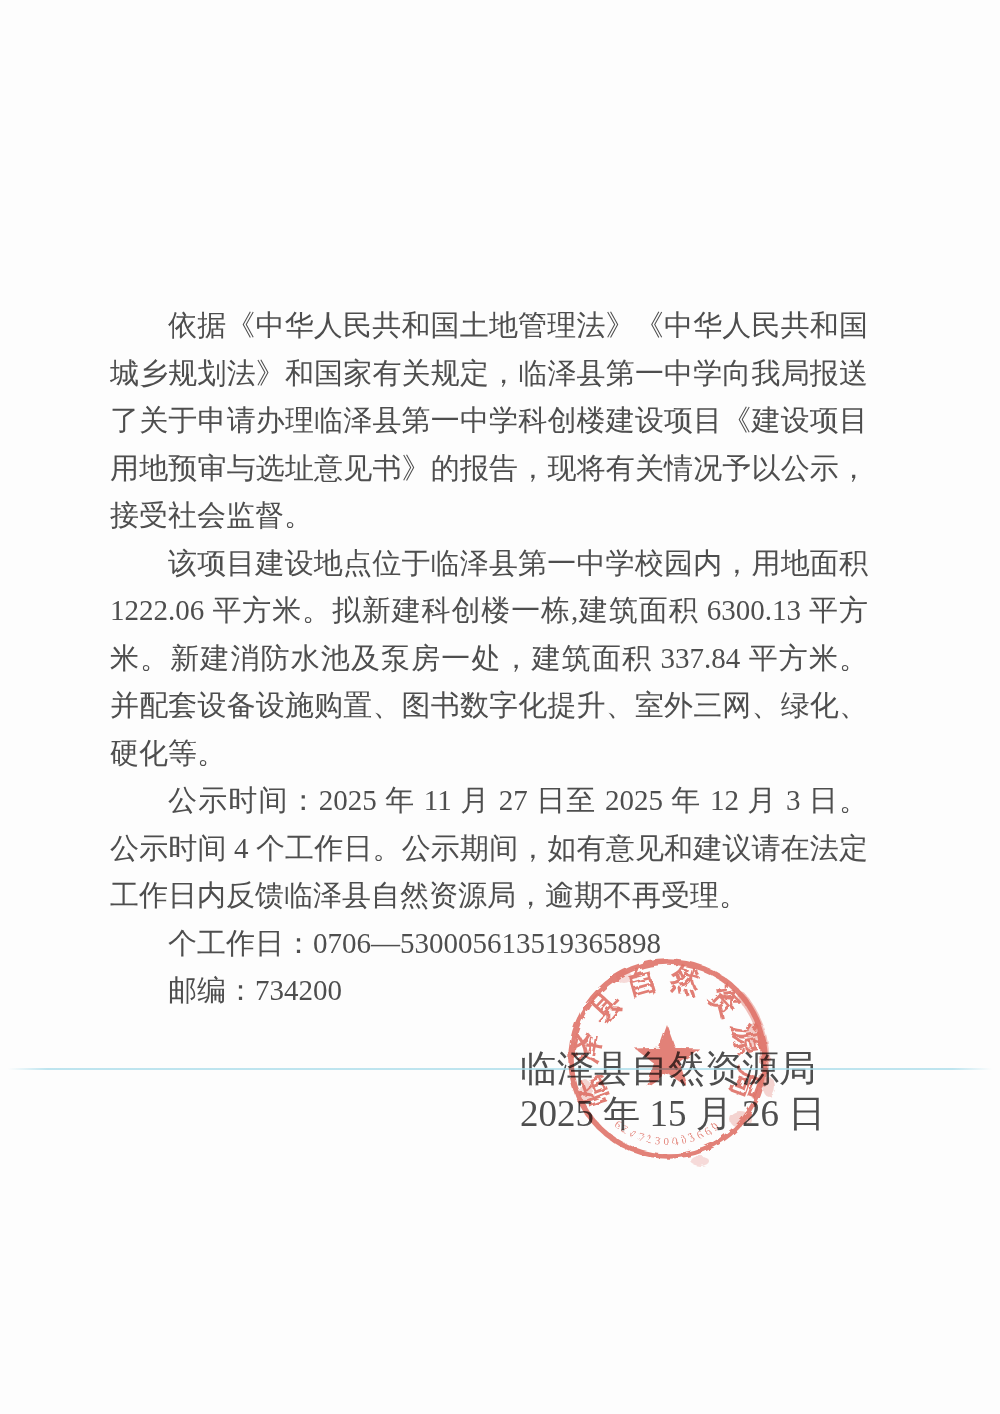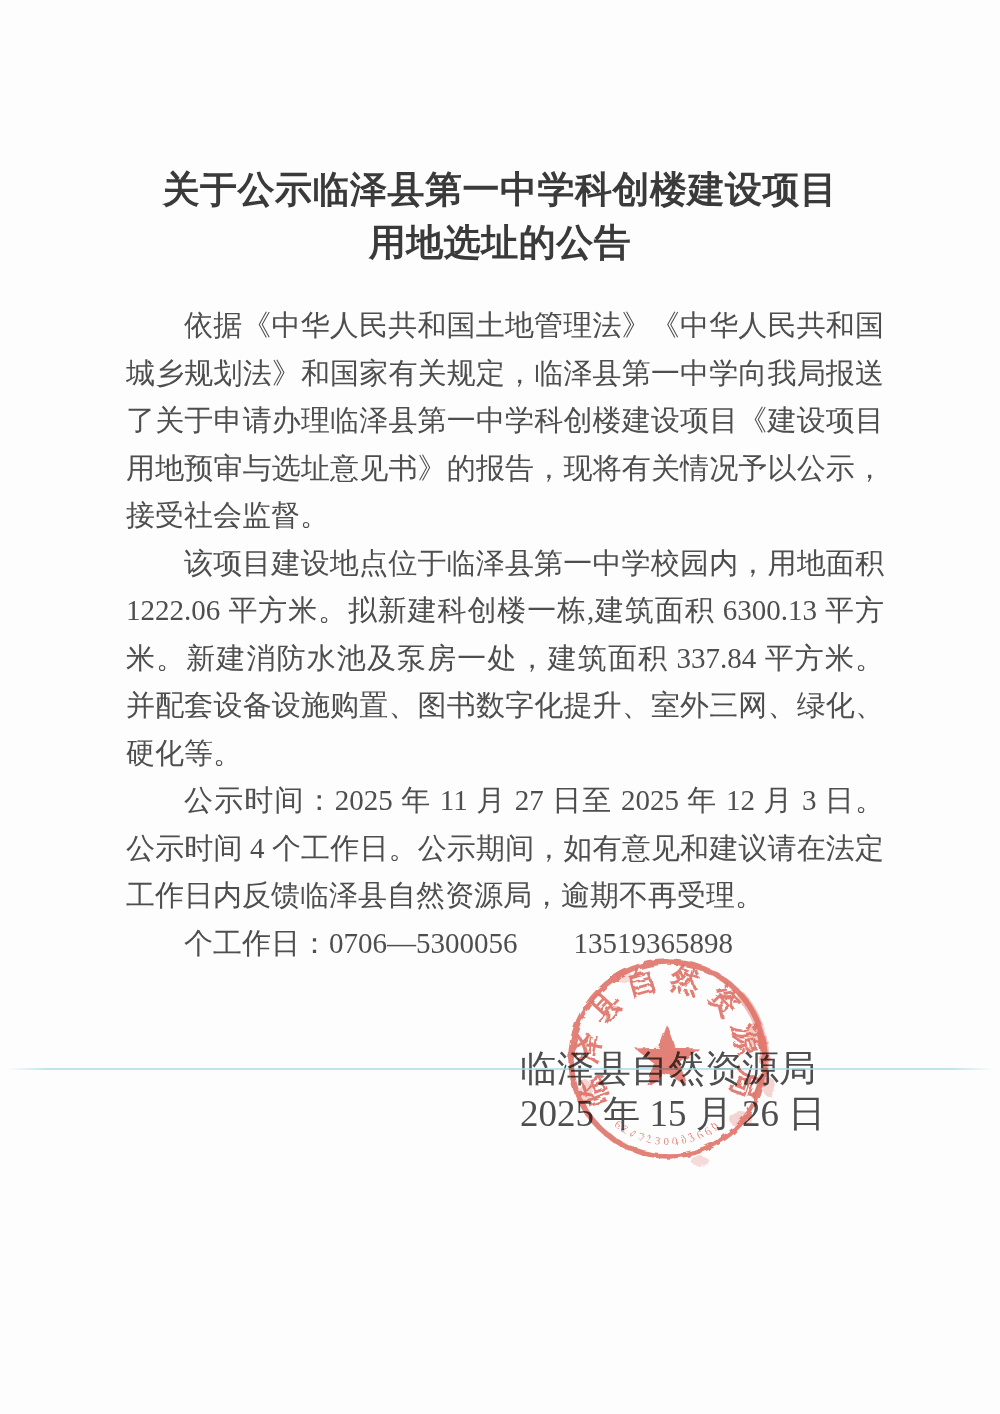--- a/index.html
+++ b/index.html
@@ -25,34 +25,34 @@
     font-size: 37px;
     line-height: 53px;
     font-weight: 700;
     color: #3a3a3a;
     letter-spacing: 0.5px;
   }
   
   .doc-body {
     position: absolute;
     top: 302px;
-    left: 126px;
+    left: 110px;
     width: 758px;
     font-size: 29px;
     line-height: 47.5px;
     color: #4e4e4e;
     text-align: justify;
     text-justify: inter-character;
   }
   .doc-body p {
     margin: 0;
     text-indent: 2em;
   }
   .no-justify { text-align: left; }
-  .phone-gap { margin-left: 56px; }
+  .phone-gap { }
   
   .signature {
     position: absolute;
     top: 1046px;
     left: 520px;
     width: 270px;
     font-size: 37px;
     line-height: 45px;
     color: #4e4e4e;
     text-align: center;
@@ -85,30 +85,27 @@
   }
   .seal text {
     font-family: "Liberation Serif", "DejaVu Serif", serif;
   }
 </style>
 </head>
 <body>
 
 <div id="page">
 
-  <div class="doc-title">
-    <div>关于公示临泽县第一中学科创楼建设项目</div>
-    <div>用地选址的公告</div>
-  </div>
 
   <div class="doc-body">
     <p>依据《中华人民共和国土地管理法》《中华人民共和国城乡规划法》和国家有关规定，临泽县第一中学向我局报送了关于申请办理临泽县第一中学科创楼建设项目《建设项目用地预审与选址意见书》的报告，现将有关情况予以公示，接受社会监督。</p>
     <p>该项目建设地点位于临泽县第一中学校园内，用地面积 1222.06 平方米。拟新建科创楼一栋,建筑面积 6300.13 平方米。新建消防水池及泵房一处，建筑面积 337.84 平方米。并配套设备设施购置、图书数字化提升、室外三网、绿化、硬化等。</p>
     <p>公示时间：2025 年 11 月 27 日至 2025 年 12 月 3 日。公示时间 4 个工作日。公示期间，如有意见和建议请在法定工作日内反馈临泽县自然资源局，逾期不再受理。</p>
     <p class="no-justify"><span>个工作日：</span><span>0706—5300056</span><span class="phone-gap">13519365898</span></p>
+    <p class="no-justify">邮编：734200</p>
   </div>
 
   <div class="signature">
     <div>临泽县自然资源局</div>
     <div>2025 年 15 月 26 日</div>
   </div>
 
   <div class="scan-line"></div>
 
   <svg class="seal" viewBox="0 0 240 240" aria-hidden="true">

